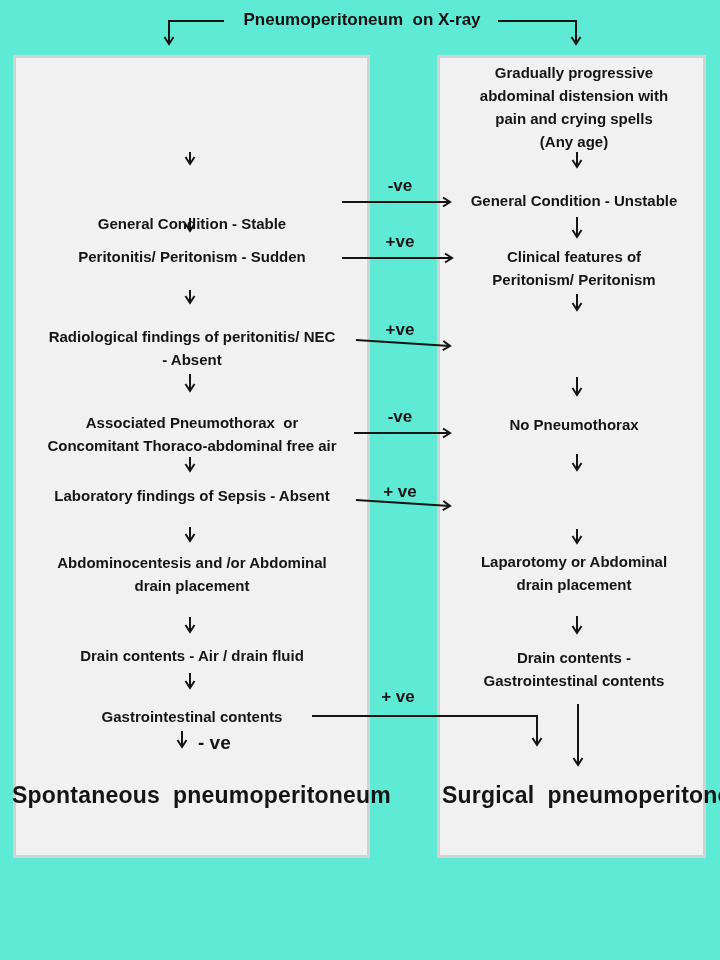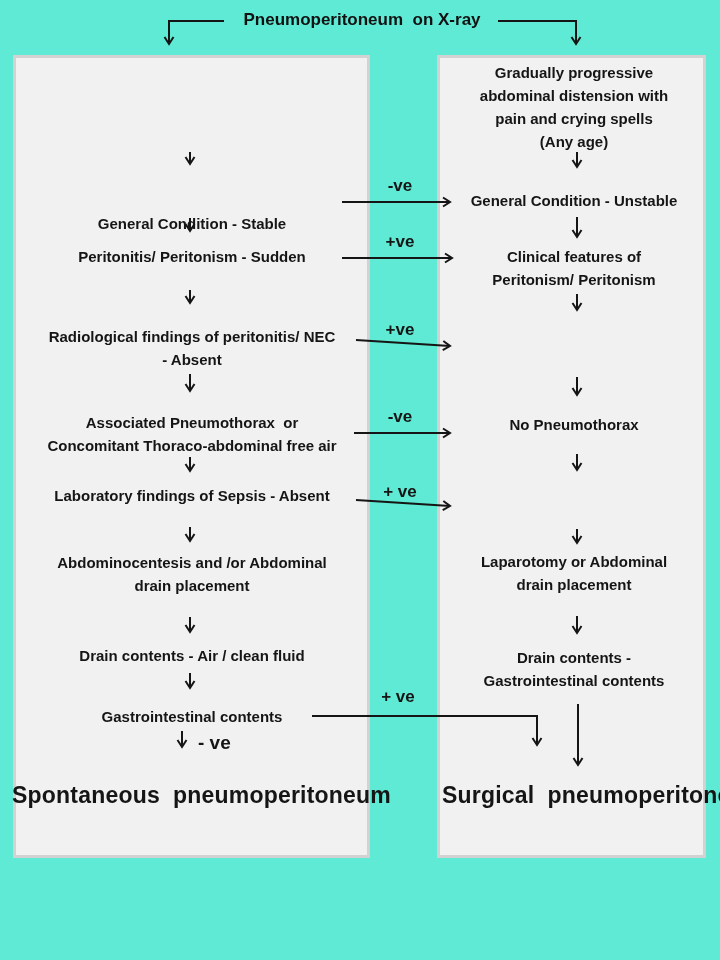--- a/index.html
+++ b/index.html
@@ -67,21 +67,21 @@
 
   <div class="node" style="left:12px;top:178px;width:360px;margin-top:34px;">General Condition - Stable</div>
   <div class="node" style="left:12px;top:245px;width:360px;">Peritonitis/ Peritonism - Sudden</div>
   <div class="node" style="left:12px;top:325px;width:360px;">Radiological findings of peritonitis/ NEC
 - Absent</div>
   <div class="node" style="left:12px;top:411px;width:360px;">Associated Pneumothorax  or
 Concomitant Thoraco-abdominal free air</div>
   <div class="node" style="left:12px;top:484px;width:360px;">Laboratory findings of Sepsis - Absent</div>
   <div class="node" style="left:12px;top:551px;width:360px;">Abdominocentesis and /or Abdominal
 drain placement</div>
-  <div class="node" style="left:12px;top:644px;width:360px;">Drain contents - Air / clean fluid</div>
+  <div class="node" style="left:12px;top:644px;width:360px;">Drain contents - Air / drain fluid</div>
   <div class="node" style="left:12px;top:705px;width:360px;">Gastrointestinal contents</div>
   <div class="node result" style="left:12px;top:782px;width:360px;">Spontaneous  pneumoperitoneum</div>
 
   <div class="node" style="left:442px;top:61px;width:264px;">Gradually progressive
 abdominal distension with
 pain and crying spells
 (Any age)</div>
   <div class="node" style="left:442px;top:189px;width:264px;">General Condition - Unstable</div>
   <div class="node" style="left:442px;top:245px;width:264px;">Clinical features of
 Peritonism/ Peritonism</div>

